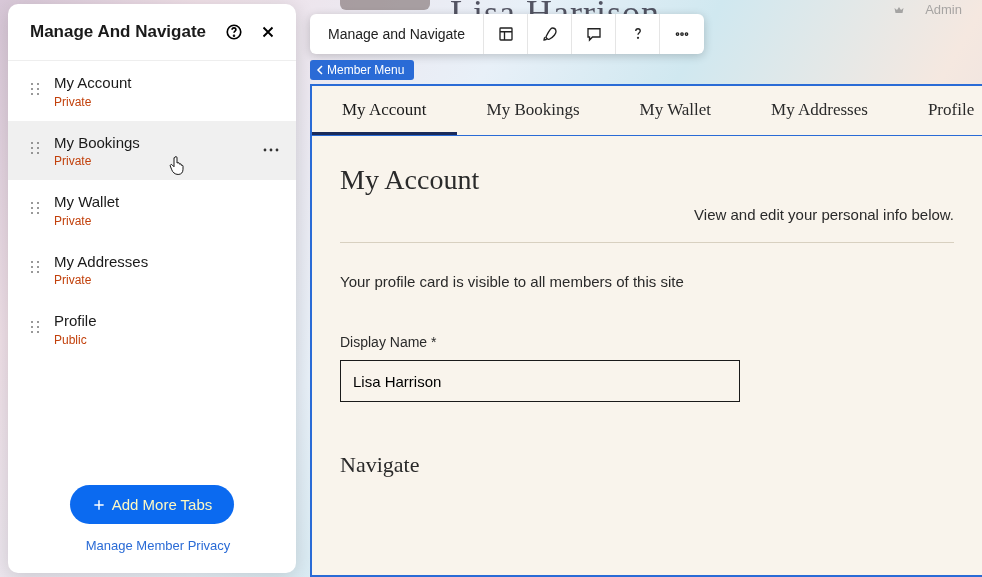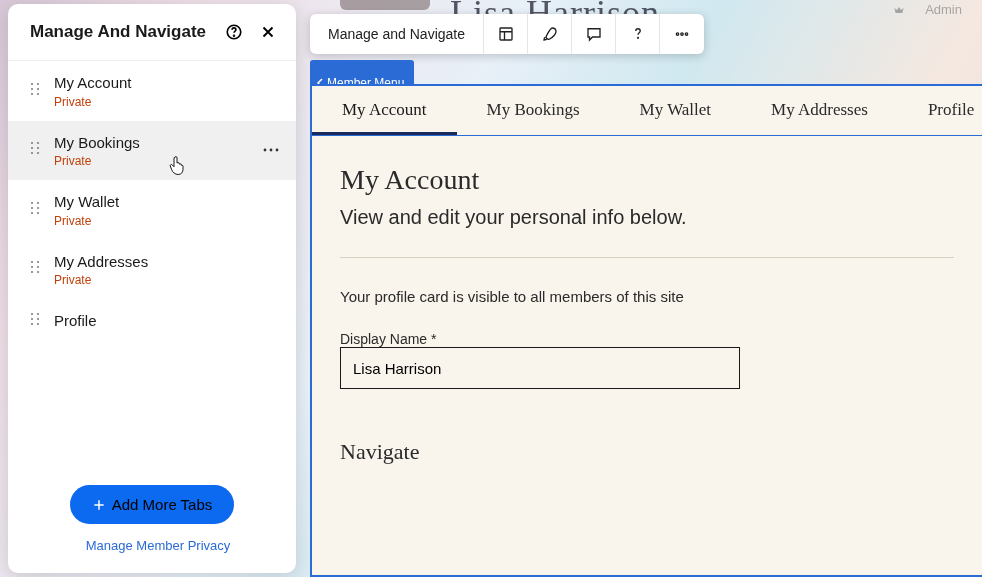--- a/index.html
+++ b/index.html
@@ -52,63 +52,63 @@
   .tab-priv { font-size:12px; color:#c2410c; margin-top:2px; }
   .tab-more { width:22px; height:22px; display:flex; align-items:center; justify-content:center; color:#333; }
   .tab-more svg { width:16px; height:4px; }
 
   .cursor-hand {
     position:absolute; left:168px; top:155px; width:18px; height:22px; pointer-events:none;
   }
 
   .panel-footer { padding:14px 0 20px; text-align:center; }
   .add-btn {
-    background:#0b6af0; color:#000000; border:none; border-radius:22px;
+    background:#0b6af0; color:#fef9c3; border:none; border-radius:22px;
     padding:11px 22px; font-size:15px; font-weight:500; cursor:pointer;
     display:inline-flex; align-items:center; gap:6px;
   }
   .privacy-link { display:block; margin-top:14px; color:#2a6bd6; font-size:13px; cursor:pointer;padding-left:12px; }
 
   
   .float-toolbar {
     position:absolute; left:310px; top:14px; height:40px;
     background:#fff; border-radius:6px; display:flex; align-items:stretch;
     box-shadow:0 2px 10px rgba(0,0,0,.2); overflow:hidden;
   }
   .ft-label { padding:0 18px; font-size:14px; color:#222; display:flex; align-items:center; border-right:1px solid #e5e5e5; cursor:pointer; }
   .ft-icon { width:44px; display:flex; align-items:center; justify-content:center; border-right:1px solid #e5e5e5; cursor:pointer; }
   .ft-icon:last-child { border-right:none; }
   .ft-icon svg { width:18px; height:18px; stroke:#222; fill:none; stroke-width:1.8; }
 
   
   .member-badge {
     position:absolute; left:310px; top:60px; background:#2a6bd6; color:#fff;
-    font-size:12px; padding:16px 10px 3px 6px; border-radius:3px; display:flex; align-items:center; gap:3px;
+    font-size:12px; padding:3px 10px 3px 6px; border-radius:3px; display:flex; align-items:center; gap:3px;
     cursor:pointer;
   }
 
   
   .main {
     position:absolute; left:310px; top:84px; right:0; bottom:0;
     background:#f9f4ec; border:2px solid #2a6bd6; border-right:none; overflow:hidden;
   }
   .tabbar {
     display:flex; border-bottom:1px solid #2a6bd6; font-family: Georgia, "Times New Roman", serif;
   }
   .tabbar-item { padding:14px 30px 12px; font-size:17px; color:#2a2a2a; cursor:pointer; white-space:nowrap; }
   .tabbar-item.active { border-bottom:3px solid #1a2a5a; color:#1a1a1a; }
   .content { padding:28px 28px 0; font-family: Georgia, "Times New Roman", serif; color:#2a2a2a; }
   .content h1 { font-size:28px; font-weight:400; margin-bottom:10px; }
-  .subtitle { font-size:20px; margin-bottom:28px; font-family:-apple-system,Arial,sans-serif; }
+  .subtitle { font-size:15px; margin-bottom:19px; font-family:-apple-system,Arial,sans-serif;text-align:right; }
   .hr { border:none; border-top:1px solid #d8d0c0; margin:0 0 30px; }
   .section h2 { font-size:22px; font-weight:400; margin-bottom:10px; }
-  .section-sub { font-size:15px; margin-bottom:26px; font-family:-apple-system,Arial,sans-serif; }
+  .section-sub { font-size:15px; margin-bottom:44px; font-family:-apple-system,Arial,sans-serif; }
   .field-row { display:flex; gap:280px; }
   .field { display:flex; flex-direction:column; }
-  .field label { font-size:14px; font-family:-apple-system,Arial,sans-serif; }
+  .field label { font-size:14px; margin-bottom:10px; font-family:-apple-system,Arial,sans-serif; }
   .field input {
     width:400px; height:42px; border:1px solid #1a1a1a; background:transparent;
     padding:0 12px; font-size:15px; font-family:-apple-system,Arial,sans-serif;
   }
   .section2 { margin-top:50px; }
 </style>
 </head>
 <body>
 
 <div class="bg-avatar"></div>
@@ -207,20 +207,21 @@
         <div class="drag-handle"><svg viewBox="0 0 10 14" fill="#777">
             <circle cx="2" cy="2" r="1"></circle>
             <circle cx="8" cy="2" r="1"></circle>
             <circle cx="2" cy="7" r="1"></circle>
             <circle cx="8" cy="7" r="1"></circle>
             <circle cx="2" cy="12" r="1"></circle>
             <circle cx="8" cy="12" r="1"></circle>
           </svg></div>
         <div class="tab-text">
           <div class="tab-name">Profile</div>
+          <div class="tab-priv">Public</div>
         </div>
       </div>
     </div>
 
   <div class="panel-footer">
     <button class="add-btn">
       <svg width="14" height="14" viewBox="0 0 24 24" stroke="#fff" stroke-width="2.5">
           <path d="M12 4v16M4 12h16"></path>
         </svg>
       <span>Add More Tabs</span>

